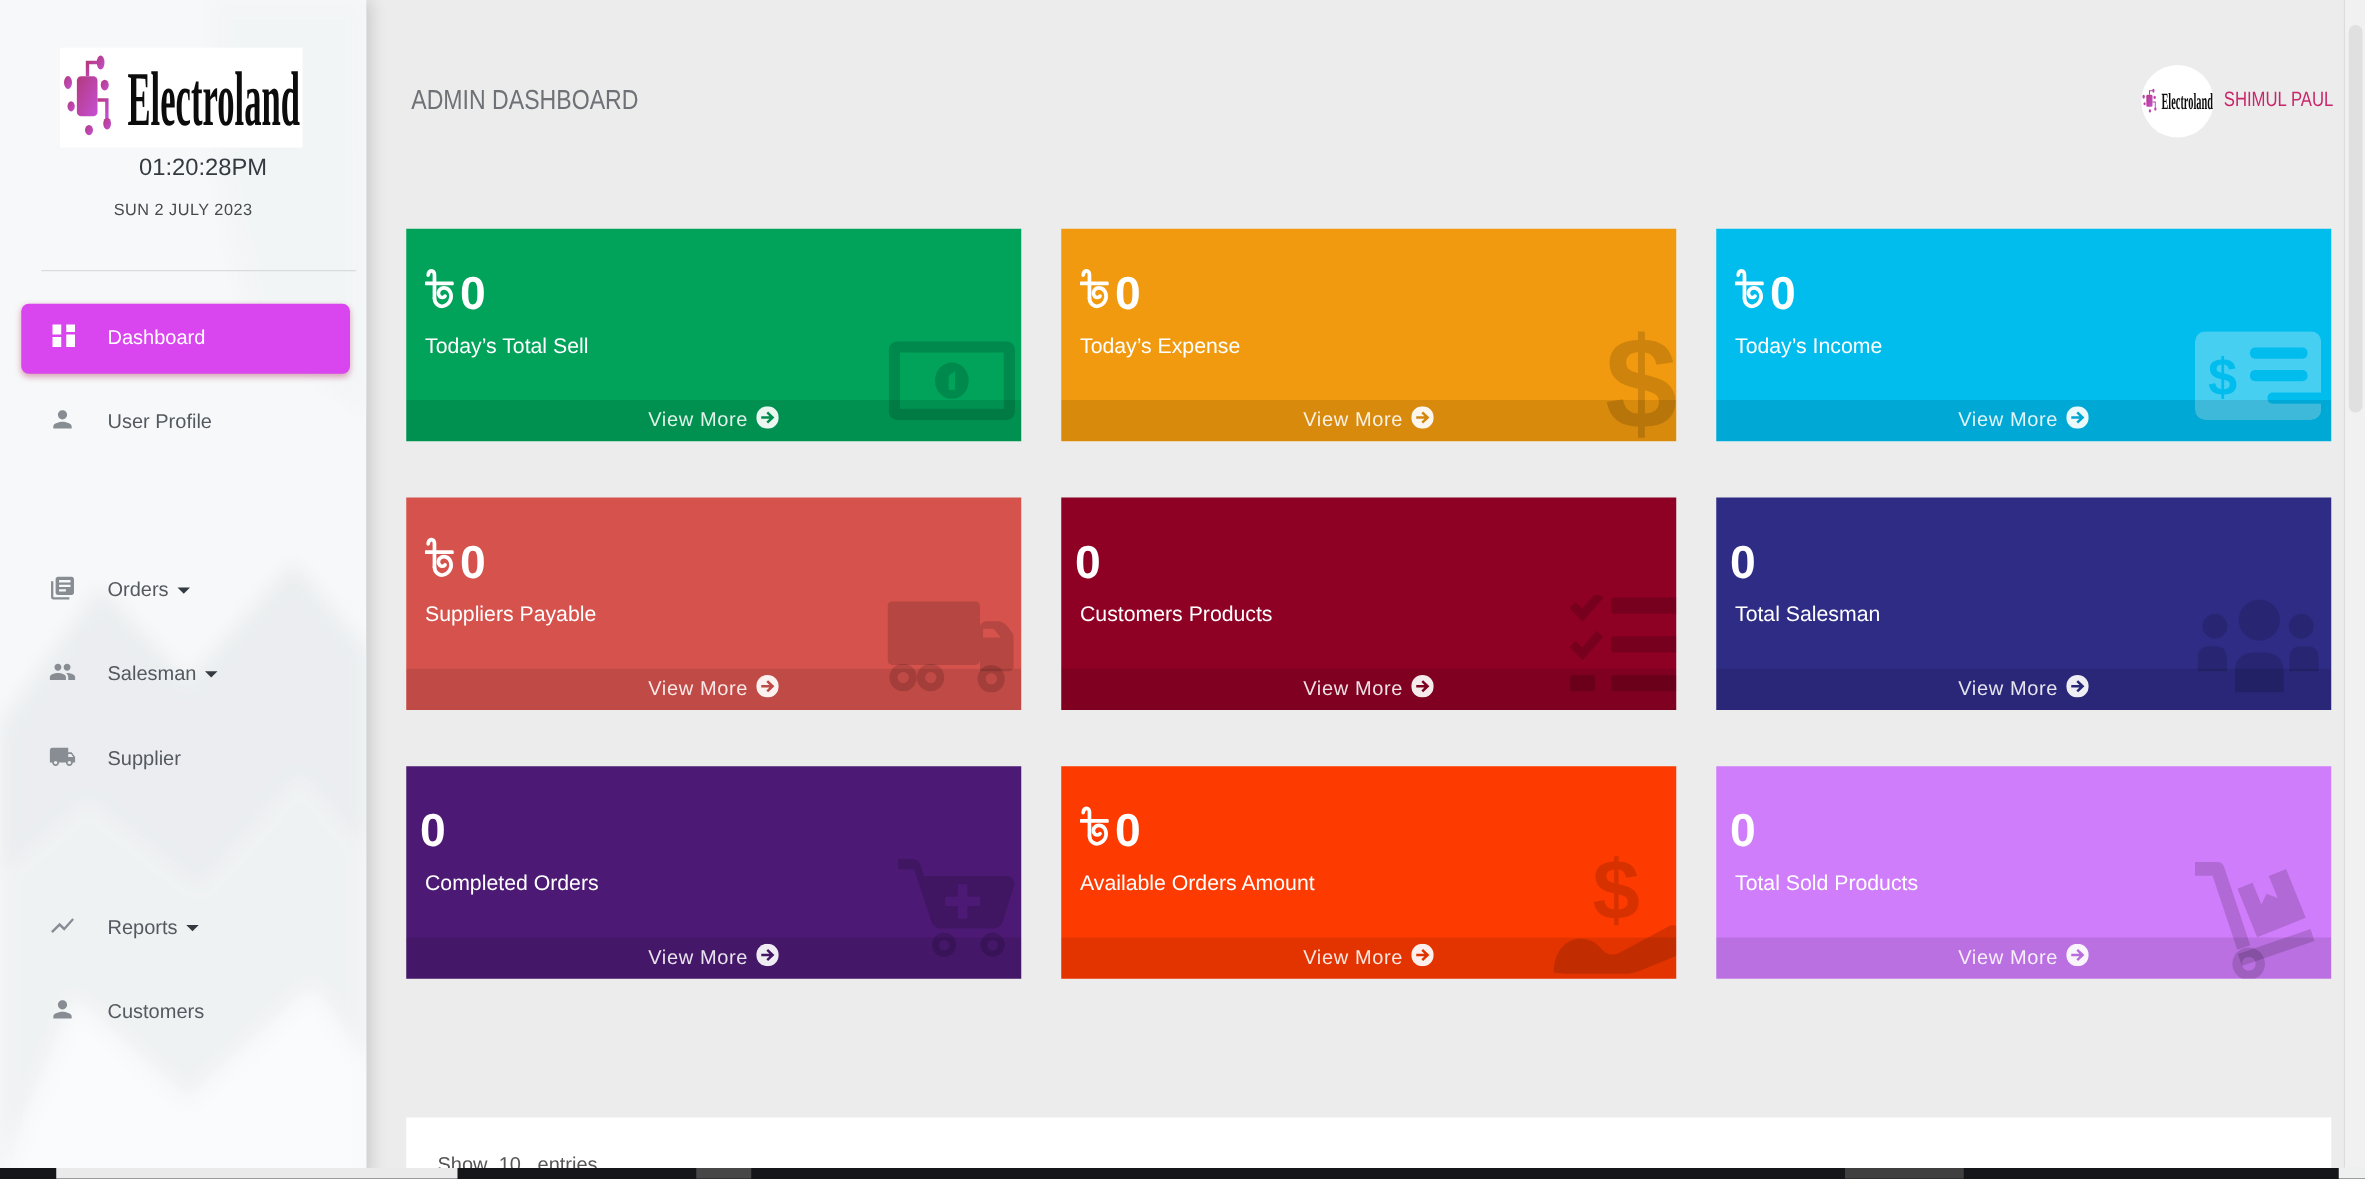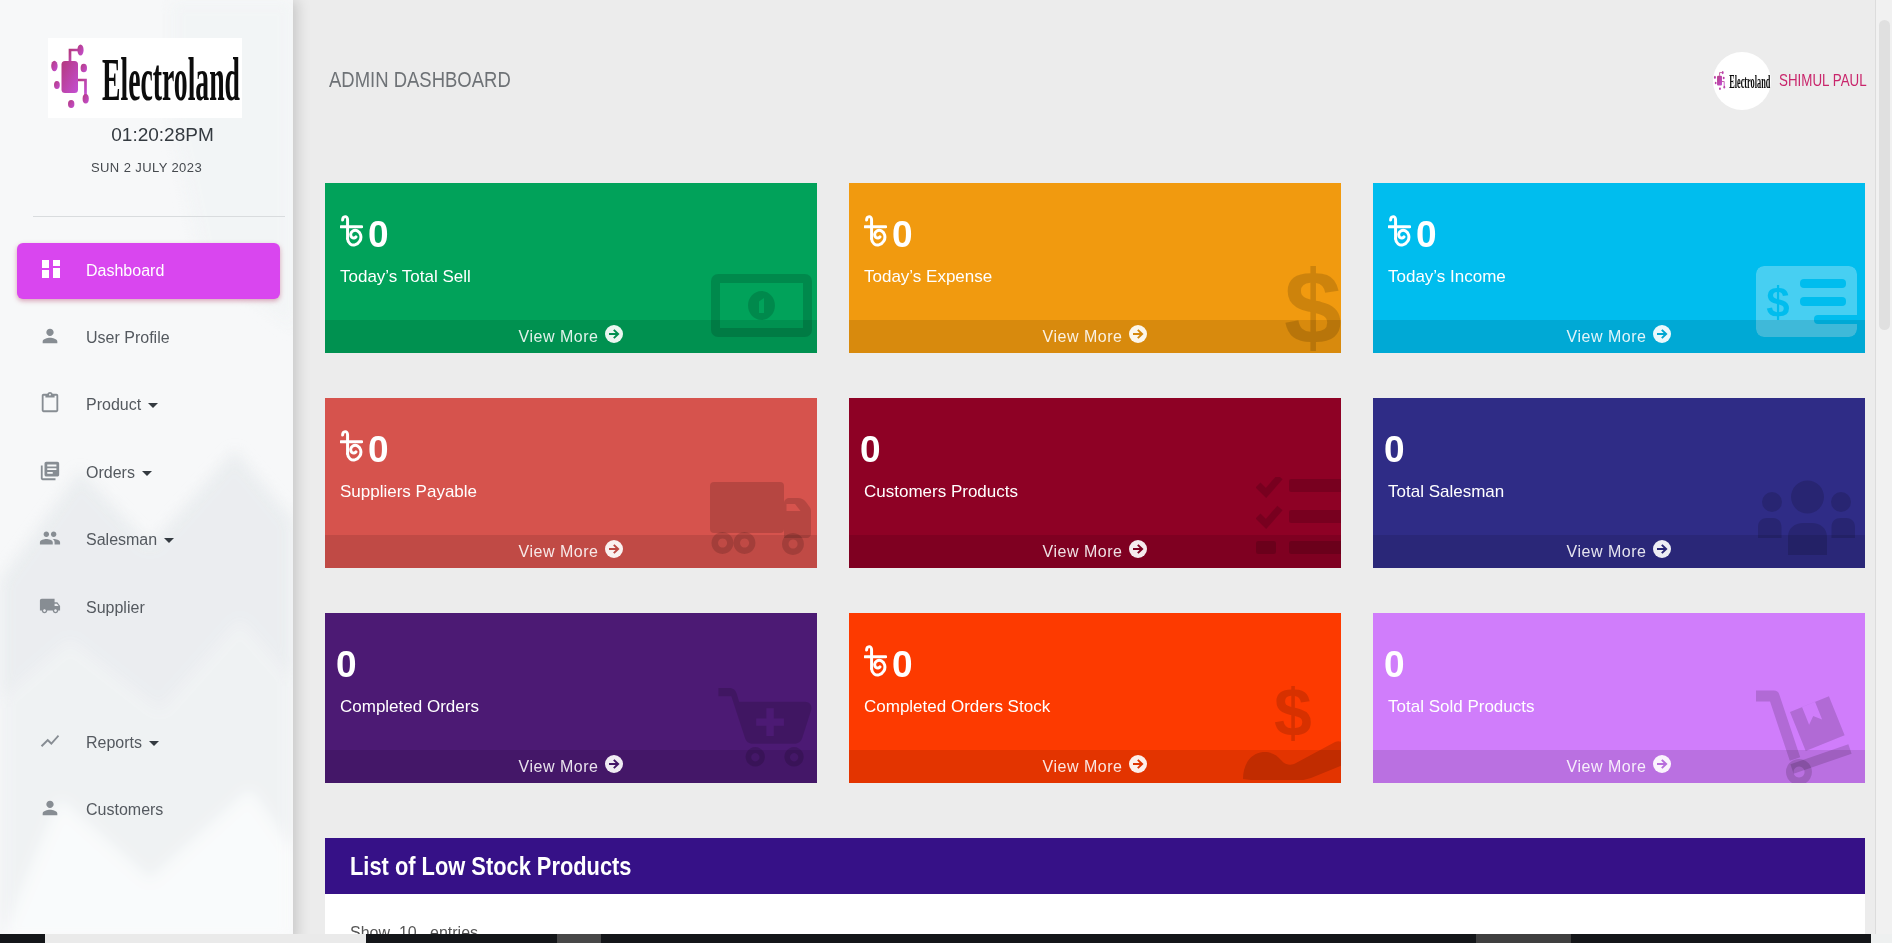--- a/index.html
+++ b/index.html
@@ -210,21 +210,21 @@
 </div>
 <div class="sb" style="left:849px;top:613px;background:#fd3a00;">
 <div class="num">
         <svg width="23" height="34" viewBox="0 0 24 34" fill="none" stroke="#fff" stroke-width="3.1" stroke-linecap="round">
 <path d="M2.7 6.6 C2.9 2.1 7.9 1.7 7.9 6.4 L7.9 26.0"></path>
 <path d="M0.9 13.6 L22.8 13.6"></path>
 <path d="M7.9 26 C8.2 31 12 33.4 15.5 32.5 C20 31.3 22.8 26.8 21.5 22 C20.4 18.1 16.4 16.2 13.4 18 C10.9 19.5 10.4 22.8 12.4 24.6 C13.8 25.8 15.8 25.5 16.7 24.2"></path>
 </svg>
         <span>0</span>
       </div>
-<div class="label">Completed Orders Stock</div>
+<div class="label">Available Orders Amount</div>
 <div class="bigicon" style="right:-4px;bottom:-1px"><svg width="104" height="94" viewBox="0 0 104 94">
 <text x="52" y="50" text-anchor="middle" font-family="Liberation Sans" font-size="68" font-weight="bold" fill="rgba(0,0,0,0.15)">$</text>
 <path fill="rgba(0,0,0,0.15)" d="M2 93 C2 78 10 67 22 66 C30 65.5 36 69 40 74 C44 79 50 80 55 77 L94 56 C99 53.5 104 57 104 62 L104 78 L70 92 C55 97 30 97 18 95 Z"></path>
 </svg></div>
 <div class="foot">
         <span>View More</span>
         <svg width="18" height="18" viewBox="0 0 18 18">
           <circle cx="9" cy="9" r="9" fill="rgba(255,255,255,0.92)"></circle>
           <path d="M4 9h9M8.8 4.9l4.3 4.1-4.3 4.1" stroke="#de3300" stroke-width="2" fill="none"></path>
         </svg>
@@ -245,23 +245,20 @@
 </svg></div>
 <div class="foot">
         <span>View More</span>
         <svg width="18" height="18" viewBox="0 0 18 18">
           <circle cx="9" cy="9" r="9" fill="rgba(255,255,255,0.92)"></circle>
           <path d="M4 9h9M8.8 4.9l4.3 4.1-4.3 4.1" stroke="#b76edc" stroke-width="2" fill="none"></path>
         </svg>
       </div>
 </div>
 
-<div id="panel-h">
-      <span>List of Low Stock Products</span>
-    </div>
 <div id="panel-b"></div>
 <div id="show-lbl">Show&nbsp; 10 &nbsp;&nbsp;entries</div>
 <div id="search-lbl">Search:</div>
 <div id="sidebar">
 <svg class="texture" width="293" height="943" viewBox="0 0 293 943" preserveAspectRatio="none">
 <defs>
           <filter id="blr" x="-30%" y="-30%" width="160%" height="160%">
             <feGaussianBlur stdDeviation="7"></feGaussianBlur>
           </filter>
         </defs>
@@ -308,26 +305,20 @@
         <span class="ic"><svg width="24" height="24" viewBox="0 0 24 24">
             <path fill="#fff" d="M3 11h7V3H3v8zm0 10h7v-8H3v8zm11 0h7V11h-7v10zm0-18v6h7V3h-7z"></path>
           </svg></span>
         <span class="tx">Dashboard</span>
       </div>
 <div class="mi" style="top:309.5px;">
         <span class="ic"><svg width="22" height="22" viewBox="0 0 24 24">
             <path fill="#878d93" d="M12 12c2.21 0 4-1.79 4-4s-1.79-4-4-4-4 1.79-4 4 1.79 4 4 4zm0 2c-2.67 0-8 1.34-8 4v2h16v-2c0-2.66-5.33-4-8-4z"></path>
           </svg></span>
         <span class="tx">User Profile</span>
-      </div>
-<div class="mi" style="top:377px;">
-        <span class="ic"><svg width="22" height="22" viewBox="0 0 24 24">
-            <path fill="#878d93" d="M19 2h-4.18C14.4.84 13.3 0 12 0c-1.3 0-2.4.84-2.82 2H5c-1.1 0-2 .9-2 2v16c0 1.1.9 2 2 2h14c1.1 0 2-.9 2-2V4c0-1.1-.9-2-2-2zm-7 0c.55 0 1 .45 1 1s-.45 1-1 1-1-.45-1-1 .45-1 1-1zm7 18H5V4h2v2h10V4h2v16z"></path>
-          </svg></span>
-        <span class="tx">Product<span class="caret"></span></span>
       </div>
 <div class="mi" style="top:444.5px;">
         <span class="ic"><svg width="22" height="22" viewBox="0 0 24 24">
             <path fill="#878d93" d="M4 6H2v14c0 1.1.9 2 2 2h14v-2H4V6zm16-4H8c-1.1 0-2 .9-2 2v12c0 1.1.9 2 2 2h12c1.1 0 2-.9 2-2V4c0-1.1-.9-2-2-2zm-1 9H9V9h10v2zm-4 4H9v-2h6v2zm4-8H9V5h10v2z"></path>
           </svg></span>
         <span class="tx">Orders<span class="caret"></span></span>
       </div>
 <div class="mi" style="top:512px;">
         <span class="ic"><svg width="22" height="22" viewBox="0 0 24 24">
             <path fill="#878d93" d="M16 11c1.66 0 2.99-1.34 2.99-3S17.66 5 16 5c-1.66 0-3 1.34-3 3s1.34 3 3 3zm-8 0c1.66 0 2.99-1.34 2.99-3S9.66 5 8 5C6.34 5 5 6.34 5 8s1.34 3 3 3zm0 2c-2.33 0-7 1.17-7 3.5V19h14v-2.5c0-2.33-4.67-3.5-7-3.5zm8 0c-.29 0-.62.02-.97.05 1.16.84 1.97 1.97 1.97 3.45V19h6v-2.5c0-2.33-4.67-3.5-7-3.5z"></path>

